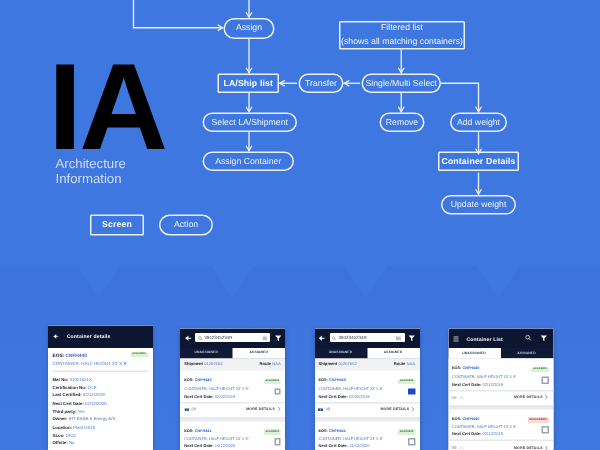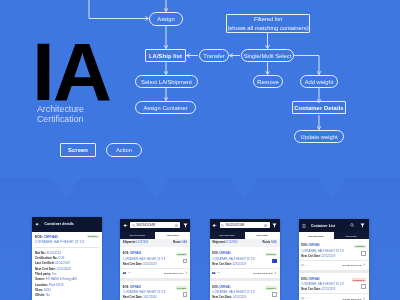--- a/index.html
+++ b/index.html
@@ -128,21 +128,21 @@
   <div class="node action" style="left:135px;top:101px;width:61px;height:13px;">Assign Container</div>
   <div class="node screen" style="left:292px;top:101px;width:54px;height:13px;">Container Details</div>
   <div class="node action" style="left:294px;top:130px;width:50px;height:13px;">Update weight</div>
 
   <div class="node screen" style="left:60px;top:143px;width:36px;height:14px;">Screen</div>
   <div class="node action" style="left:106px;top:143px;width:36px;height:14px;">Action</div>
 
   <div class="ia-title">IA</div>
   <div class="ia-sub">
     <div>Architecture</div>
-    <div>Certification</div>
+    <div>Information</div>
   </div>
 
   <div class="phone" id="p1" style="left:32px;top:217px;width:69.5px;height:83px;">
     <div class="ph-head" style="height:14.7px;padding:0 3px;gap:5px;">
       <span class="ic">
         <svg width="4.5" height="4.5" viewBox="0 0 10 10" style="display:block">
             <path d="M5.6,1.6 L1.6,5 L5.6,8.4 Z" fill="#fff"></path>
             <path d="M1.8,5 L8.6,5" stroke="#fff" stroke-width="1.1"></path>
           </svg>
       </span>

